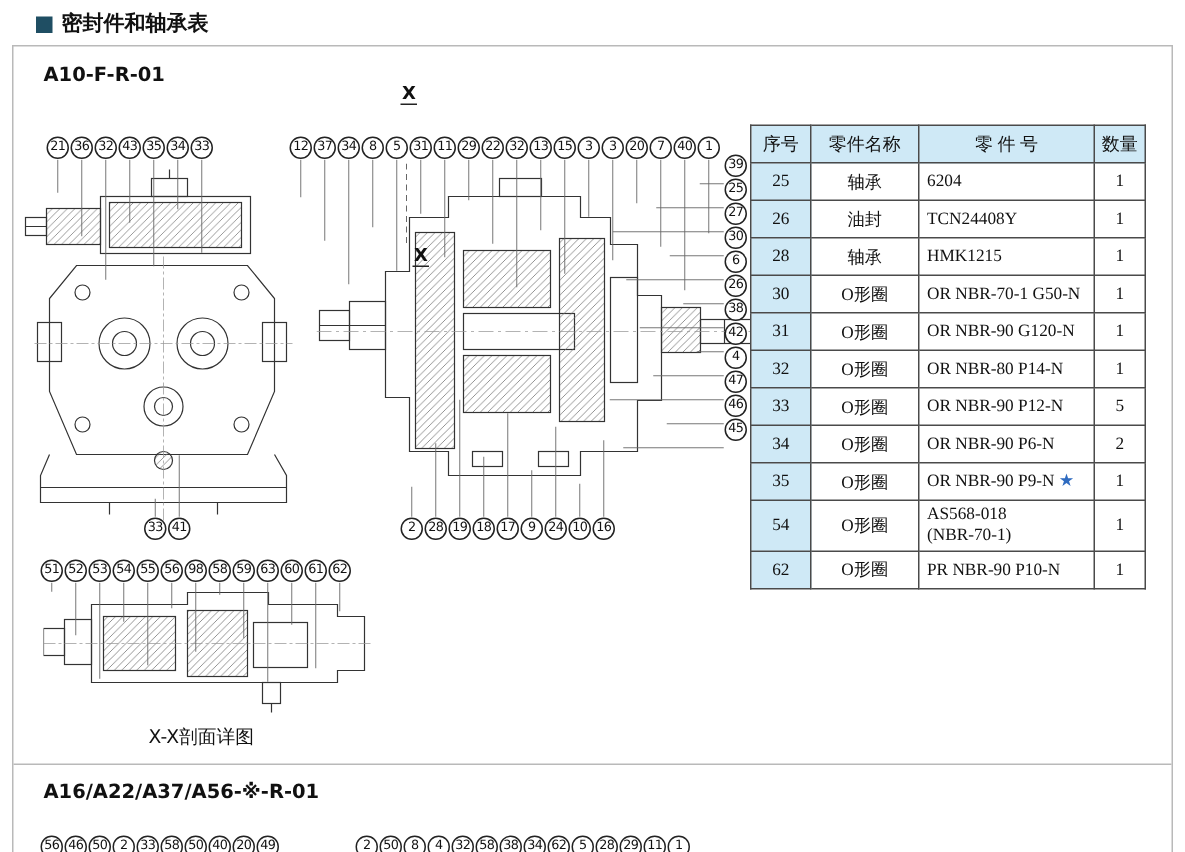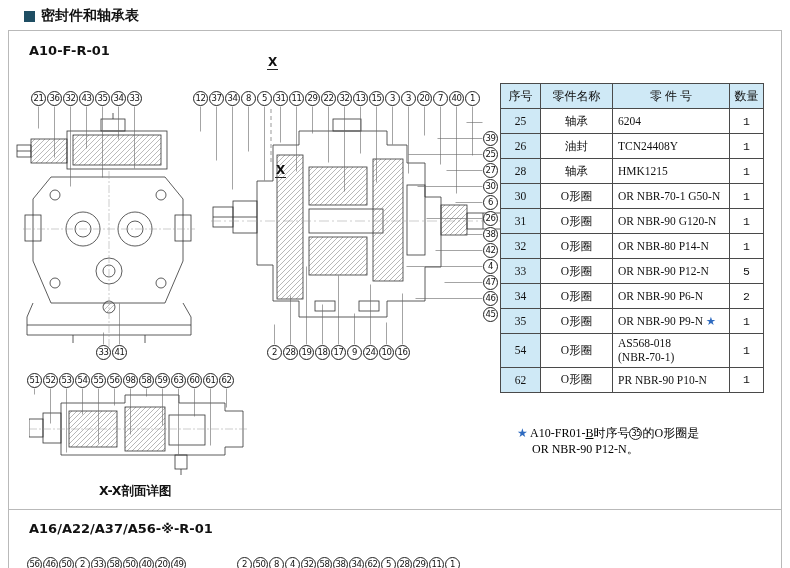--- a/index.html
+++ b/index.html
@@ -15,29 +15,29 @@
   .bullet{width:11px;height:11px;background:var(--bullet);display:inline-block;}
   .content-box{position:absolute;left:8px;top:30px;width:774px;height:538px;border:1px solid #b9b9b9;border-bottom:none;background:#fff;}
   .h1{position:absolute;font-size:13px;font-weight:bold;z-index:3;white-space:nowrap;}
   .drawing{position:absolute;z-index:1;}
   #leader-svg{position:absolute;left:0;top:0;width:772px;height:536px;z-index:2;pointer-events:none;}
   #leader-svg line{stroke:#666;stroke-width:0.6;}
   .co-row{position:absolute;display:flex;gap:1px;z-index:3;justify-content:space-between;}
   .co-col{flex-direction:column;}
   .co{width:15px;height:15px;border:1px solid #222;border-radius:50%;background:#fff;font-size:8.5px;line-height:13.5px;text-align:center;letter-spacing:-0.5px;flex:0 0 auto;}
   .x-marker{position:absolute;font-size:12px;font-weight:bold;border-bottom:1px solid #222;z-index:3;padding:0 1px;}
-  .caption{position:absolute;font-size:12.5px;font-weight:bold;z-index:3;}
+  .caption{position:absolute;font-size:12.5px;font-weight:normal;z-index:3;}
   .parts{position:absolute;border-collapse:collapse;width:263px;font-family:"Liberation Serif","DejaVu Serif",serif;font-size:11.5px;z-index:3;background:#fff;table-layout:fixed;}
   .parts th,.parts td{border:1px solid #4a4a4a;padding:2px 3px;}
   .parts th{background:var(--table-fill);font-weight:normal;font-size:12px;height:25px;text-align:center;}
   .parts td{height:25px;}
   .parts td.c-no{background:var(--table-fill);text-align:center;}
   .parts .c-name{text-align:center;}
   .parts td.c-part{text-align:left;padding-left:5px;line-height:1.25;}
-  .parts .c-qty{text-align:center;font-family:Liberation Mono, monospace;}
+  .parts .c-qty{text-align:center;}
   .c-no{width:40px;} .c-name{width:72px;} .c-part{width:117px;} .c-qty{width:34px;}
   .star{color:var(--star-blue);}
   .footnote{position:absolute;width:268px;font-family:"Liberation Serif","DejaVu Serif",serif;font-size:12px;z-index:3;line-height:1.35;color:#000;}
   .fn-line2{padding-left:15px;}
   .fn-circle{display:inline-block;width:13px;height:13px;border:1px solid #222;border-radius:50%;font-size:8px;line-height:11.5px;text-align:center;vertical-align:1px;font-family:"DejaVu Sans",sans-serif;letter-spacing:-0.5px;}
   .u{text-decoration:underline;}
   .divider{position:absolute;left:0;width:772px;border-top:1px solid #b9b9b9;z-index:0;}
 </style>
 </head>
 <body>
@@ -223,21 +223,21 @@
         <span class="co">32</span>
         <span class="co">13</span>
         <span class="co">15</span>
         <span class="co">3</span>
         <span class="co">3</span>
         <span class="co">20</span>
         <span class="co">7</span>
         <span class="co">40</span>
         <span class="co">1</span>
       </div>
-    <div class="co-row co-col" style="left:474px;top:100px;">
+    <div class="co-row co-col" style="left:474px;top:72px;">
         <span class="co">39</span>
         <span class="co">25</span>
         <span class="co">27</span>
         <span class="co">30</span>
         <span class="co">6</span>
         <span class="co">26</span>
         <span class="co">38</span>
         <span class="co">42</span>
         <span class="co">4</span>
         <span class="co">47</span>
@@ -352,27 +352,20 @@
           </tr>
           <tr>
             <td class="c-no">62</td>
             <td class="c-name">O形圈</td>
             <td class="c-part">PR NBR-90 P10-N</td>
             <td class="c-qty">1</td>
           </tr>
         </tbody>
     </table>
 
-    <div class="footnote" style="left:508px;top:394px;">
-      <div class="fn-line1">
-        <span class="star">★</span>
-        <span>A10-FR01-</span><span class="u">B</span><span>时序号</span><span class="fn-circle">35</span><span>的O形圈是</span>
-      </div>
-      <div class="fn-line2">OR NBR-90 P12-N。</div>
-    </div>
 
     <div class="divider" style="top:478px;"></div>
 
     <div class="h1" style="left:20px;top:490px;">A16/A22/A37/A56-※-R-01</div>
 
     <div class="co-row" style="left:18px;top:526px;">
         <span class="co">56</span>
         <span class="co">46</span>
         <span class="co">50</span>
         <span class="co">2</span>

